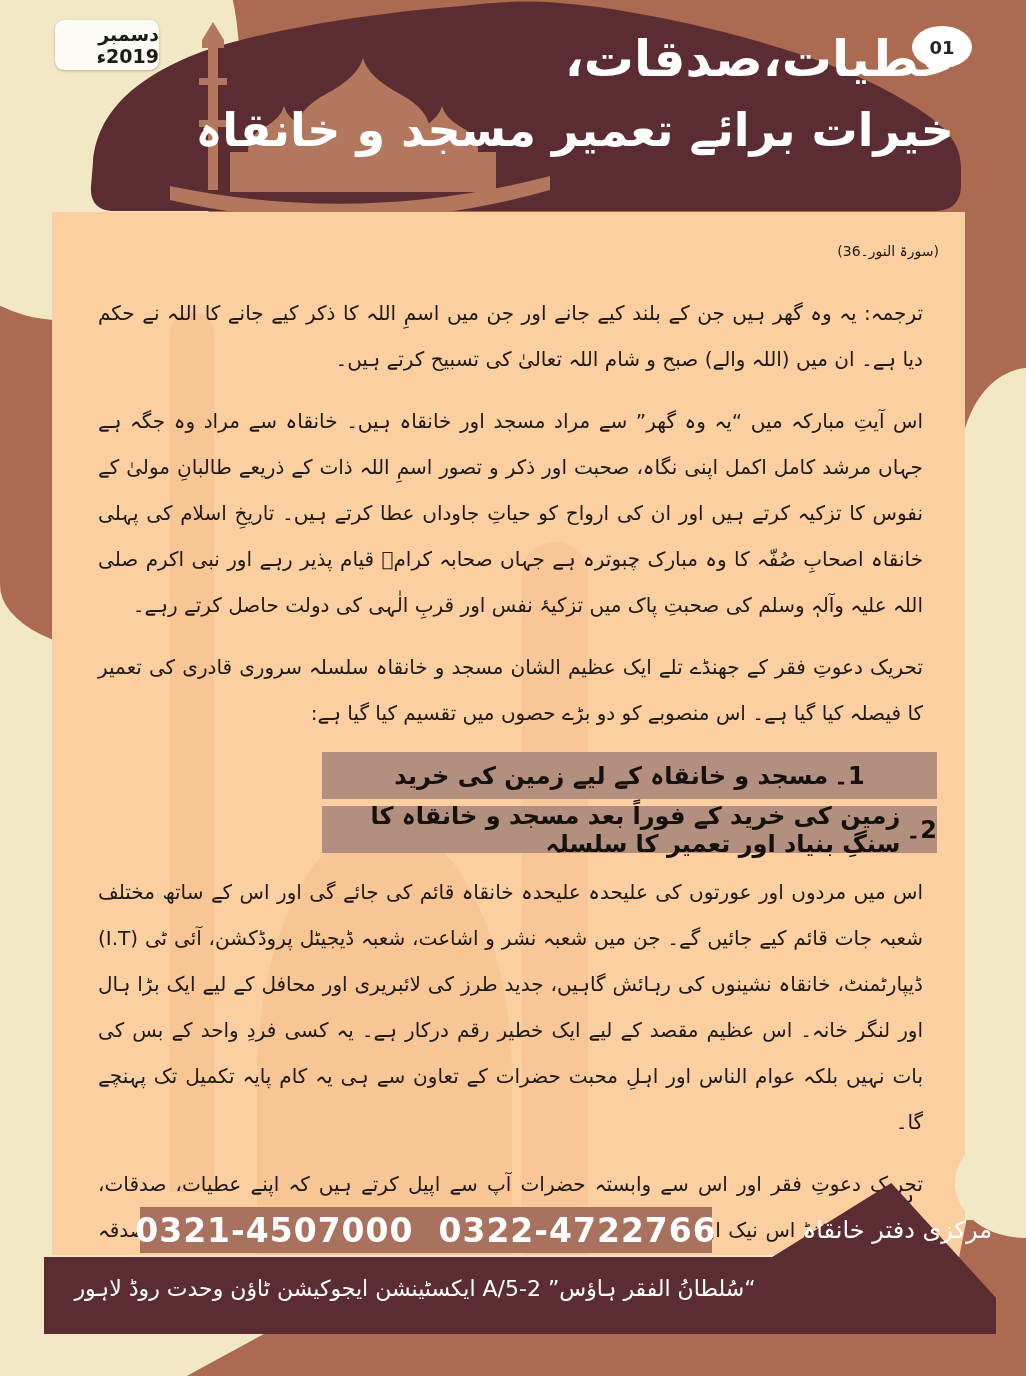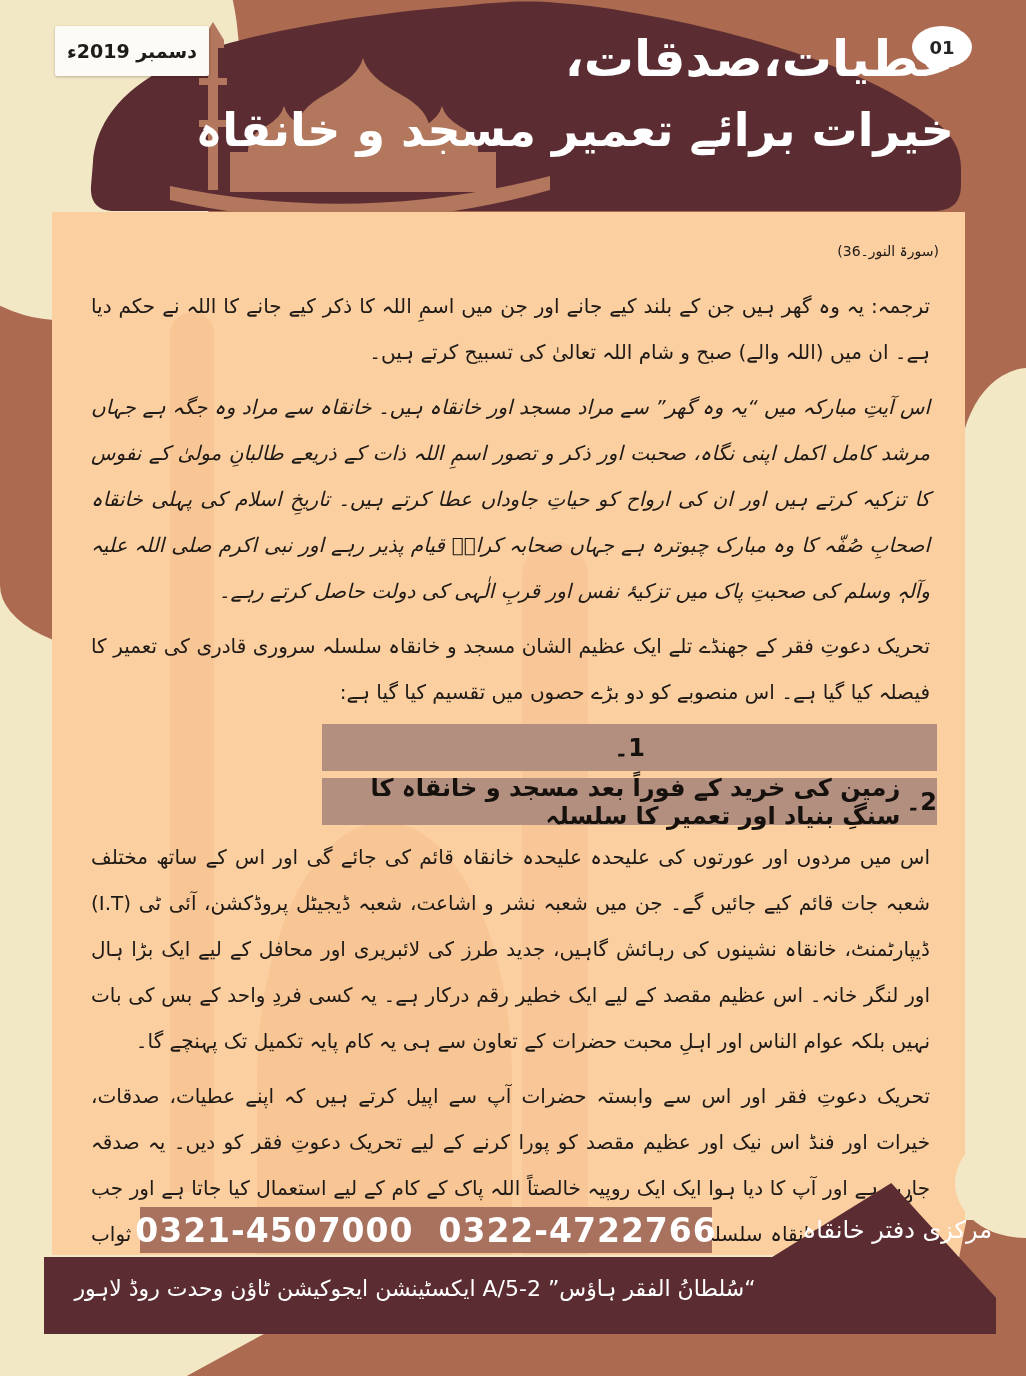--- a/index.html
+++ b/index.html
@@ -12,41 +12,41 @@
   .cream-corner{position:absolute;left:-120px;top:-180px;width:360px;height:500px;
                 background:#f3e8c6;border-radius:50%;}
   .cream-right{position:absolute;left:959px;top:368px;width:70px;height:560px;
                background:#f3e8c6;border-top-left-radius:90px 130px;}
 
   
   .header-svg{position:absolute;left:80px;top:0;}
   .title{position:absolute;right:72px;top:26px;text-align:right;color:#ffffff;direction:rtl;}
   .title .l1{font-size:50px;font-weight:bold;line-height:66px;}
   .title .l2{font-size:46px;font-weight:bold;line-height:76px;}
-  .datebox{position:absolute;left:55px;top:26px;width:154px;height:50px;background:#fdfbf6;
-           border-radius:2px;display:flex;align-items:center;justify-content:center;
+  .datebox{position:absolute;left:55px;top:20px;width:104px;height:50px;background:#fdfbf6;
+           border-radius:9px;display:flex;align-items:center;justify-content:center;
            font-size:19px;font-weight:bold;color:#1e1b18;direction:rtl;box-shadow:0 1px 3px rgba(0,0,0,.25);}
   .badge01{position:absolute;left:912px;top:26px;width:60px;height:42px;background:#ffffff;
            border-radius:50%;display:flex;align-items:center;justify-content:center;
            font-size:18px;font-weight:bold;color:#252525;}
 
   
   .content{position:absolute;left:52px;top:212px;width:913px;height:1043px;background:#fbcfa0;overflow:hidden;}
   .wm{position:absolute;background:#f6bd8b;opacity:.55;}
   .wm1{left:118px;top:100px;width:44px;height:880px;border-radius:22px 22px 0 0;}
   .wm2{left:205px;top:610px;width:255px;height:433px;border-radius:50% 50% 0 0 / 60% 60% 0 0;}
   .wm3{left:470px;top:330px;width:66px;height:713px;border-radius:33px 33px 0 0;opacity:.45;}
   .text{position:absolute;inset:0;padding:16px 26px 0 30px;direction:rtl;color:#1f1a16;}
-  .text p{margin:9px;font-size:20px;line-height:46px;text-align:justify;}
+  .text p{margin:16px;font-size:20px;line-height:46px;text-align:justify;}
   .verse{display:flex;justify-content:space-between;align-items:baseline;direction:rtl;
          white-space:nowrap;line-height:46px;}
   .verse .intro{font-size:19px;}
   .verse .arabic{font-size:19px;font-weight:bold;}
   .verse .ref{font-size:14px;}
-  .p2{margin-top:8px;font-style:italic;}
+  .p2{margin-top:8px;}
   .p3{margin-top:6px;}
   .p4{margin-top:12px;}
   .p5{margin-top:4px;}
   .p6{margin-top:2px;}
   .bar{width:615px;height:47px;background:#b28f7f;margin:7px 2px 0 auto;
        display:flex;align-items:center;justify-content:center;gap:6px;direction:rtl;
        font-size:24px;font-weight:bold;color:#16110d;}
   .bar:first-of-type{margin-top:11px;}
   .tail{position:absolute;right:112px;top:1184px;font-size:20px;color:#1f1a16;direction:rtl;}
 
@@ -111,20 +111,21 @@
     <div class="text">
       <div class="verse">
         <span class="ref">(سورۃ النور۔36)</span>
       </div>
       <p>ترجمہ: یہ وہ گھر ہیں جن کے بلند کیے جانے اور جن میں اسمِ اللہ کا ذکر کیے جانے کا اللہ نے حکم دیا ہے۔ ان میں (اللہ والے) صبح و شام اللہ تعالیٰ کی تسبیح کرتے ہیں۔</p>
       <p class="p2">اس آیتِ مبارکہ میں “یہ وہ گھر” سے مراد مسجد اور خانقاہ ہیں۔ خانقاہ سے مراد وہ جگہ ہے جہاں مرشد کامل اکمل اپنی نگاہ، صحبت اور ذکر و تصور اسمِ اللہ ذات کے ذریعے طالبانِ مولیٰ کے نفوس کا تزکیہ کرتے ہیں اور ان کی ارواح کو حیاتِ جاوداں عطا کرتے ہیں۔ تاریخِ اسلام کی پہلی خانقاہ اصحابِ صُفّہ کا وہ مبارک چبوترہ ہے جہاں صحابہ کرامؓ قیام پذیر رہے اور نبی اکرم صلی اللہ علیہ وآلہٖ وسلم کی صحبتِ پاک میں تزکیۂ نفس اور قربِ الٰہی کی دولت حاصل کرتے رہے۔</p>
       <p class="p3">تحریک دعوتِ فقر کے جھنڈے تلے ایک عظیم الشان مسجد و خانقاہ سلسلہ سروری قادری کی تعمیر کا فیصلہ کیا گیا ہے۔ اس منصوبے کو دو بڑے حصوں میں تقسیم کیا گیا ہے:</p>
 
       <div class="bar">
         <span>1۔</span>
+        <span>مسجد و خانقاہ کے لیے زمین کی خرید</span>
       </div>
       <div class="bar">
         <span>2۔</span>
         <span>زمین کی خرید کے فوراً بعد مسجد و خانقاہ کا سنگِ بنیاد اور تعمیر کا سلسلہ</span>
       </div>
 
       <p class="p4">اس میں مردوں اور عورتوں کی علیحدہ علیحدہ خانقاہ قائم کی جائے گی اور اس کے ساتھ مختلف شعبہ جات قائم کیے جائیں گے۔ جن میں شعبہ نشر و اشاعت، شعبہ ڈیجیٹل پروڈکشن، آئی ٹی (I.T) ڈیپارٹمنٹ، خانقاہ نشینوں کی رہائش گاہیں، جدید طرز کی لائبریری اور محافل کے لیے ایک بڑا ہال اور لنگر خانہ۔ اس عظیم مقصد کے لیے ایک خطیر رقم درکار ہے۔ یہ کسی فردِ واحد کے بس کی بات نہیں بلکہ عوام الناس اور اہلِ محبت حضرات کے تعاون سے ہی یہ کام پایہ تکمیل تک پہنچے گا۔</p>
       <p class="p5">تحریک دعوتِ فقر اور اس سے وابستہ حضرات آپ سے اپیل کرتے ہیں کہ اپنے عطیات، صدقات، خیرات اور فنڈ اس نیک اور عظیم مقصد کو پورا کرنے کے لیے تحریک دعوتِ فقر کو دیں۔ یہ صدقہ جاریہ ہے اور آپ کا دیا ہوا ایک ایک روپیہ خالصتاً اللہ پاک کے کام کے لیے استعمال کیا جاتا ہے اور جب تک مسجد و خانقاہ سلسلہ سروری قادری میں اللہ پاک کا ذکر بلند ہوتا رہے گا آپ کو اس کا ثواب ملتا رہے گا۔</p>
       <p class="p6">اپنے عطیات سلطان الفقر ہاؤس میں اتوار کے روز نمازِ ظہر تا نمازِ عصر سلطان العاشقین حضرت سخی سلطان محمد نجیب الرحمٰن مدظلہ الاقدس کی بارگاہِ عالیہ میں پیش کر سکتے ہیں۔ اس کے علاوہ ایزی پیسہ (EasyPaisa) اور جاز کیش (Jazz Cash) کی سہولت بھی موجود</p>
     </div>

